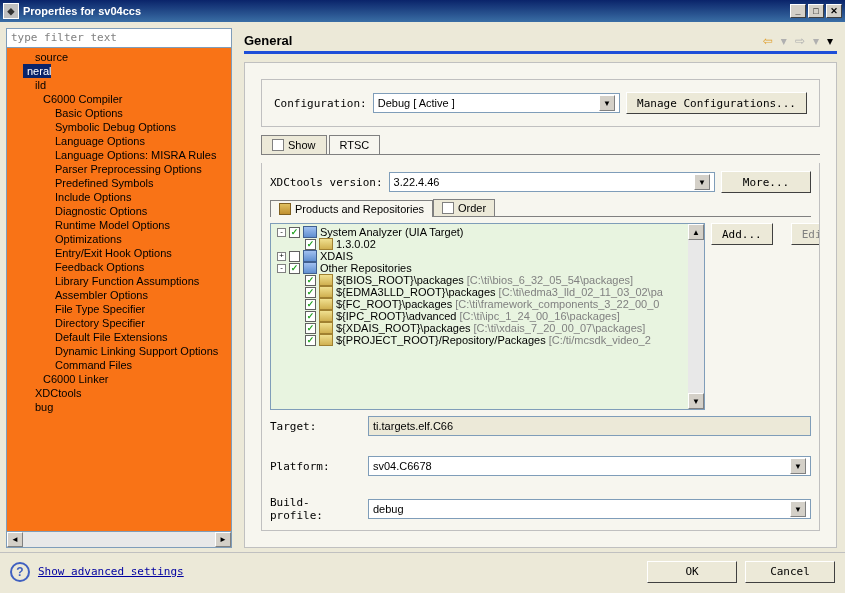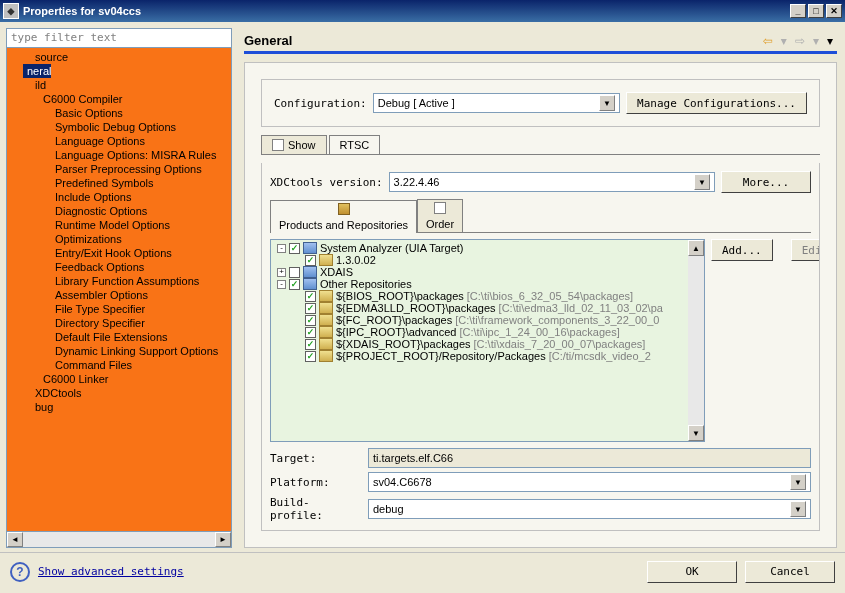--- a/index.html
+++ b/index.html
@@ -41,21 +41,21 @@
 .tabbar { display: flex; border-bottom: 1px solid #808080; }
 .tab { border: 1px solid #808080; border-bottom: none; background: #ece9d8; padding: 3px 10px; margin-right: 2px; display: flex; align-items: center; gap: 4px; font-family: Consolas, monospace; cursor: default; }
 .tab.active { background: #f7f6ef; position: relative; top: 0; }
 .tabicon { width: 12px; height: 12px; border: 1px solid #808080; background: #fff; }
 
 .subpanel { flex: 1; display: flex; flex-direction: column; gap: 6px; border:1px solid #c0c0c0; border-top:none; padding:8px; background:#f7f6ef; overflow:hidden; }
 
 .row-flex { display:flex; align-items:center; gap:6px; }
 
 .subtabbar { display:flex; border-bottom:1px solid #808080; }
-.subtab { border:1px solid #808080; border-bottom:none; background:#ece9d8; padding:2px 8px; display:flex; align-items:center; gap:4px; font-family: Consolas, monospace; cursor:default;flex-direction:column; }
+.subtab { border:1px solid #808080; border-bottom:none; background:#ece9d8; padding:2px 8px; display:flex; align-items:center; gap:4px; font-family: Consolas, monospace; cursor:default; }
 .subtab.active { background:#f7f6ef; position:relative; top:1px; }
 .sticon { width:12px; height:12px; }
 .sticon.pkg { background:linear-gradient(#e0c060,#c09030); border:1px solid #806020; }
 .sticon.ord { background:#fff; border:1px solid #808080; position:relative; }
 
 .repoarea { display:flex; gap:6px; flex:1; min-height:0; }
 .repotree { flex:1; border:1px solid #7f9db9; background:#e8f4e0; overflow:auto; padding:2px 0; font-family: Consolas, monospace; position:relative; }
 .rtrow { display:flex; align-items:center; padding:0 2px; white-space:nowrap; gap:3px; }
 .exp { width:9px;height:9px; border:1px solid #808080; background:#fff; display:flex;align-items:center;justify-content:center; font-size:8px; line-height:8px; cursor:default; }
 .noexp { width:9px; }
@@ -63,21 +63,21 @@
 .ind-a { padding-left: 6px; }
 .ind-b { padding-left: 22px; }
 .picon { width:14px;height:12px; background:linear-gradient(#f0e090,#d0b050); border:1px solid #a08030; }
 .picon.blue { background:linear-gradient(#a0c0f0,#6090d0); border-color:#406090; }
 .rtxt { color:#000; }
 .rtxt.gray { color:#808080; }
 
 .sidebtns { width:100px; display:flex; flex-direction:row; gap:18px; }
 .sidebtns .btn { width:100%; }
 
-.bottomfields { display:flex; flex-direction:column; gap:4px; }
+.bottomfields { display:flex; flex-direction:column; gap:20px; }
 .bfrow { display:flex; align-items:center; gap:6px; }
 .bfrow .lab { width:92px; }
 
 .botbar { height:38px; display:flex; align-items:center; padding:0 10px; border-top:1px solid #c0c0c0; gap:8px; }
 .help-icon { width:20px;height:20px; border:2px solid #4060c0; border-radius:50%; color:#4060c0; display:flex;align-items:center;justify-content:center; font-weight:bold; font-size:12px; cursor:default; }
 .advlink { color:#0000a0; text-decoration:underline; font-family: Consolas, monospace; cursor:default; }
 .botbar .spacer { flex:1; }
 .botbar .btn { width:90px; justify-content:center; }
 
 .tree-vscroll { position:absolute; right:0; top:0; bottom:0; width:16px; background:#e8e8e8; display:flex; flex-direction:column; }

